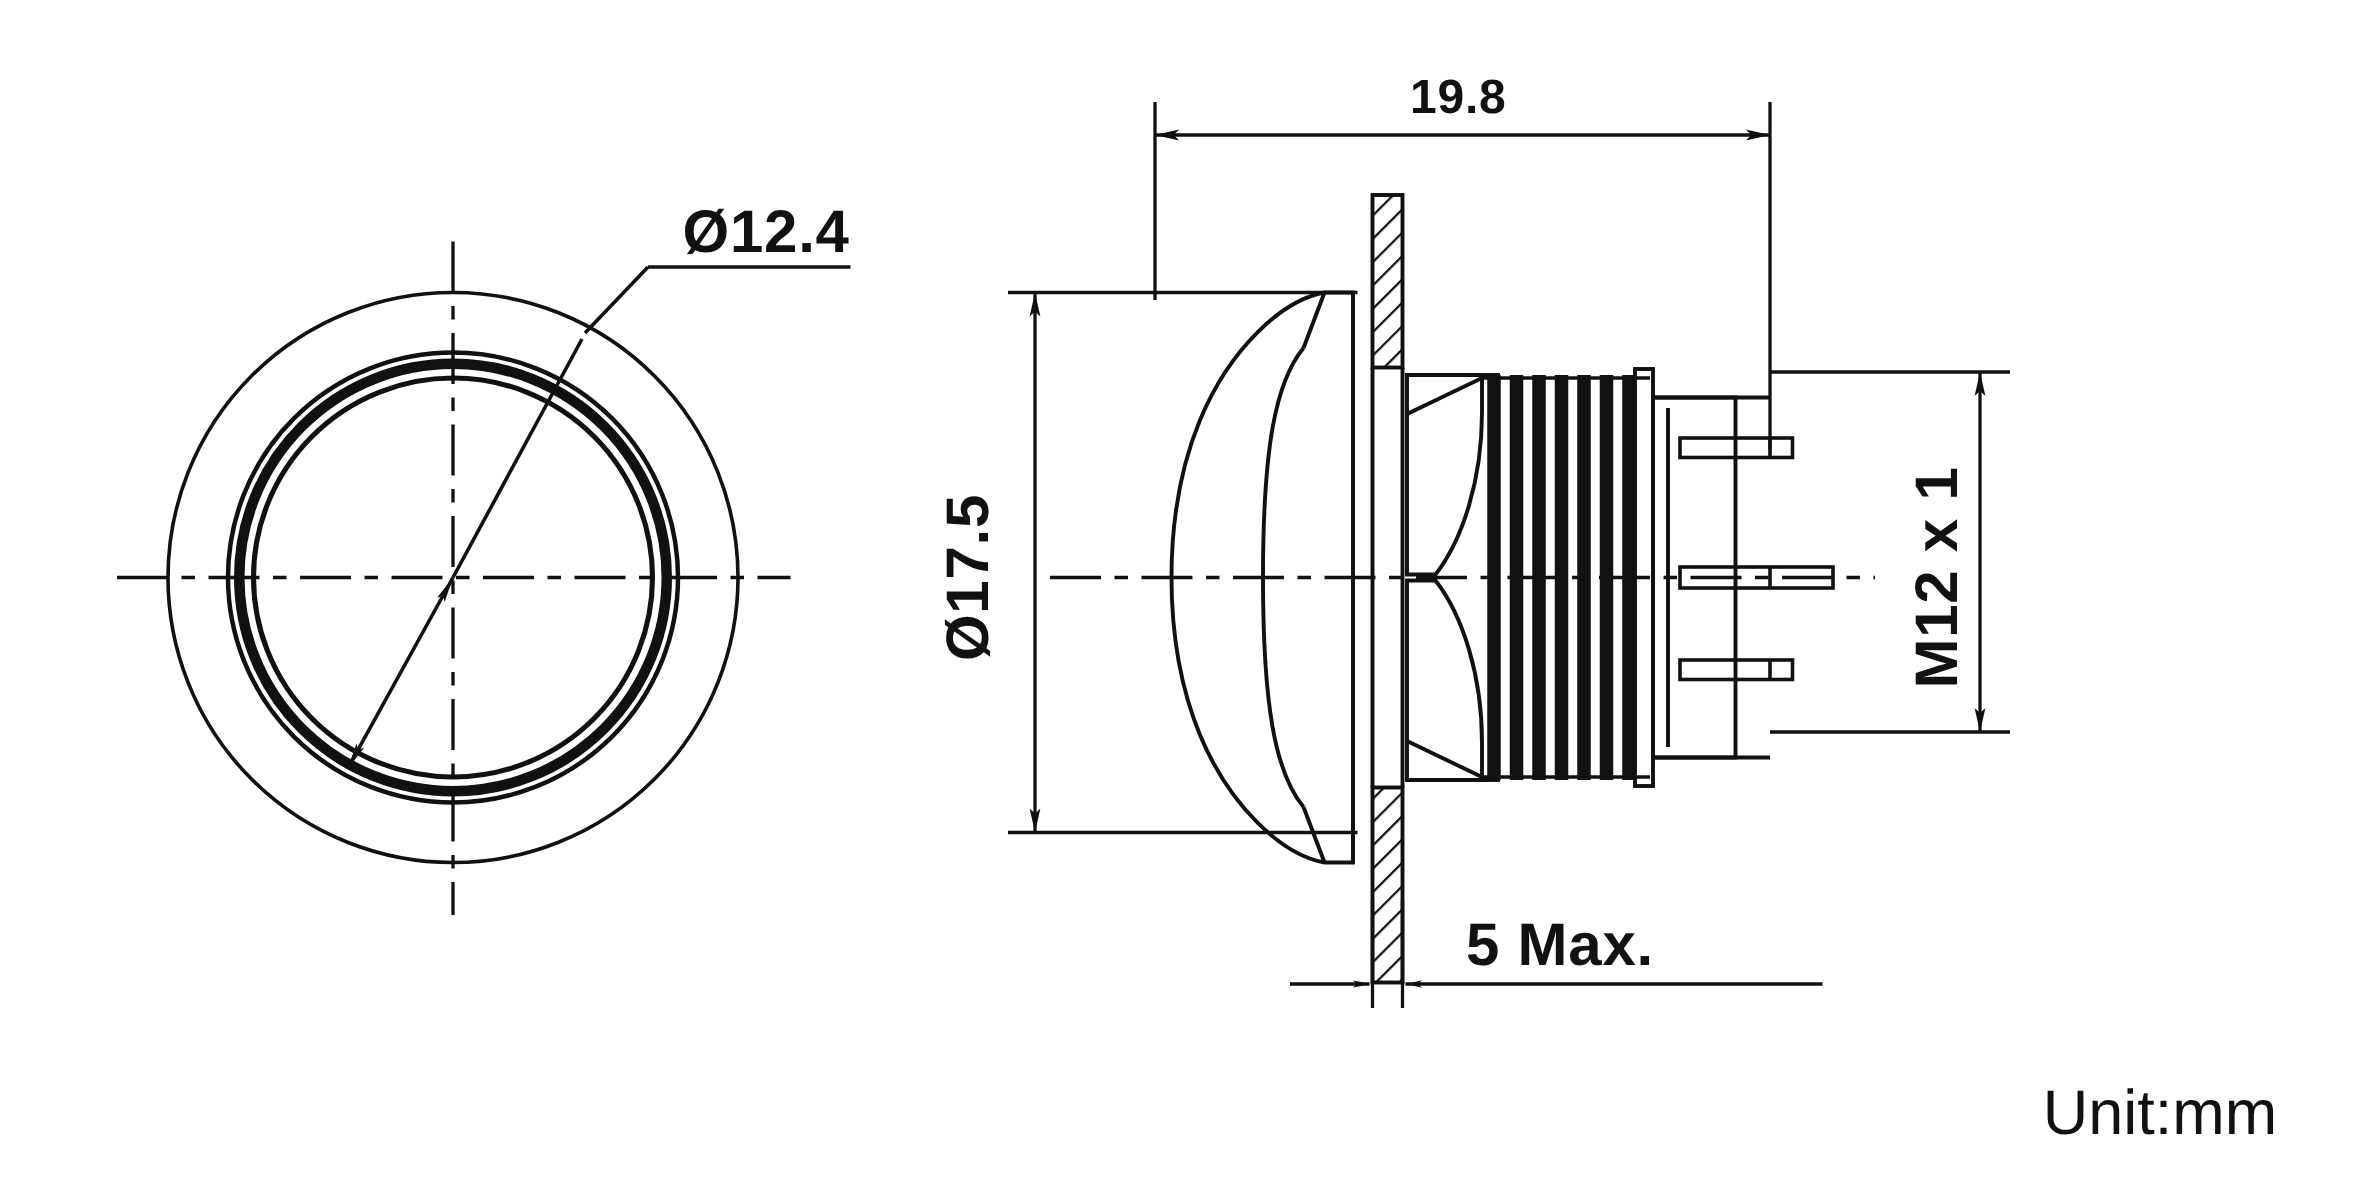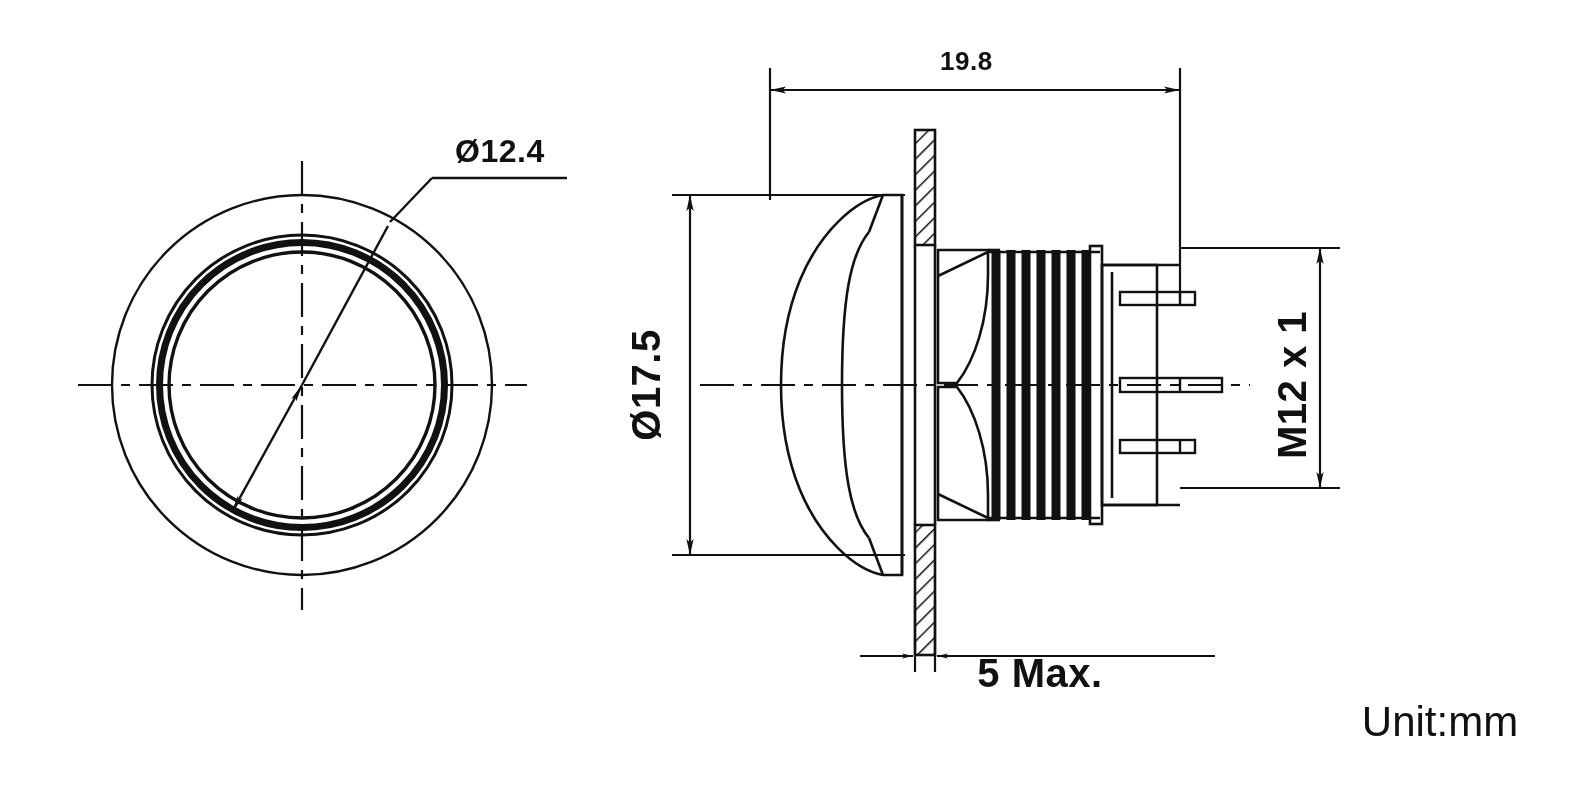--- a/index.html
+++ b/index.html
@@ -2,21 +2,21 @@
 <html><head>
 <meta charset="utf-8">
 <style>
   html,body{margin:0;padding:0;background:#ffffff;}
   body{
     width:1575px;height:787px;position:relative;overflow:hidden;
     font-family:"Liberation Sans","DejaVu Sans",sans-serif;
   }
   #sheet{position:absolute;left:0;top:0;width:1575px;height:787px;}
   .lbl{position:absolute;color:#111;font-weight:700;white-space:nowrap;}
-  .lbl.plain{font-weight:400;}
+  .lbl.plain{font-weight:400;margin-top:20px;}
   svg{display:block;}
 </style>
 </head>
 <body>
 
 <div id="sheet">
 
   <svg id="canvas" width="1575" height="787" viewBox="0 0 1575 787">
 
     <defs>
@@ -158,29 +158,29 @@
 
       <g stroke="#111" fill="none">
         <line x1="915" y1="600" x2="915" y2="672" stroke-width="2.2"></line>
         <line x1="935" y1="600" x2="935" y2="672" stroke-width="2.2"></line>
         <line x1="860" y1="656" x2="913" y2="656" stroke-width="2.2" marker-end="url(#arrSmall)"></line>
         <line x1="1215" y1="656" x2="937" y2="656" stroke-width="2.2" marker-end="url(#arrSmall)"></line>
       </g>
     </g>
   </svg>
 
-  <div class="lbl" style="left:455px;top:133px;font-size:32px;letter-spacing:0.5px;">Ø12.4</div>
+  <div class="lbl" style="left:455px;top:133px;font-size:40px;letter-spacing:0.5px;">Ø12.4</div>
 
-  <div class="lbl" style="left:940px;top:46px;font-size:26px;letter-spacing:0.5px;">19.8</div>
+  <div class="lbl" style="left:940px;top:46px;font-size:32px;letter-spacing:0.5px;">19.8</div>
 
   <div class="lbl" style="left:646px;top:385px;font-size:40px;letter-spacing:0.5px;
               transform:translate(-50%,-50%) rotate(-90deg);transform-origin:center center;">Ø17.5</div>
 
   <div class="lbl" style="left:1292px;top:385px;font-size:40px;letter-spacing:0.5px;
               transform:translate(-50%,-50%) rotate(-90deg);transform-origin:center center;">M12 x 1</div>
 
   <div class="lbl" style="left:1040px;top:608px;font-size:40px;letter-spacing:0.5px;
-              transform:translate(-50%,0);margin-top:43px;">5  Max.</div>
+              transform:translate(-50%,0);">5  Max.</div>
 
 
   <div class="lbl plain" style="left:1440px;top:698px;font-size:42px;transform:translate(-50%,0);">Unit:mm</div>
 
 </div>
 
 </body></html>

